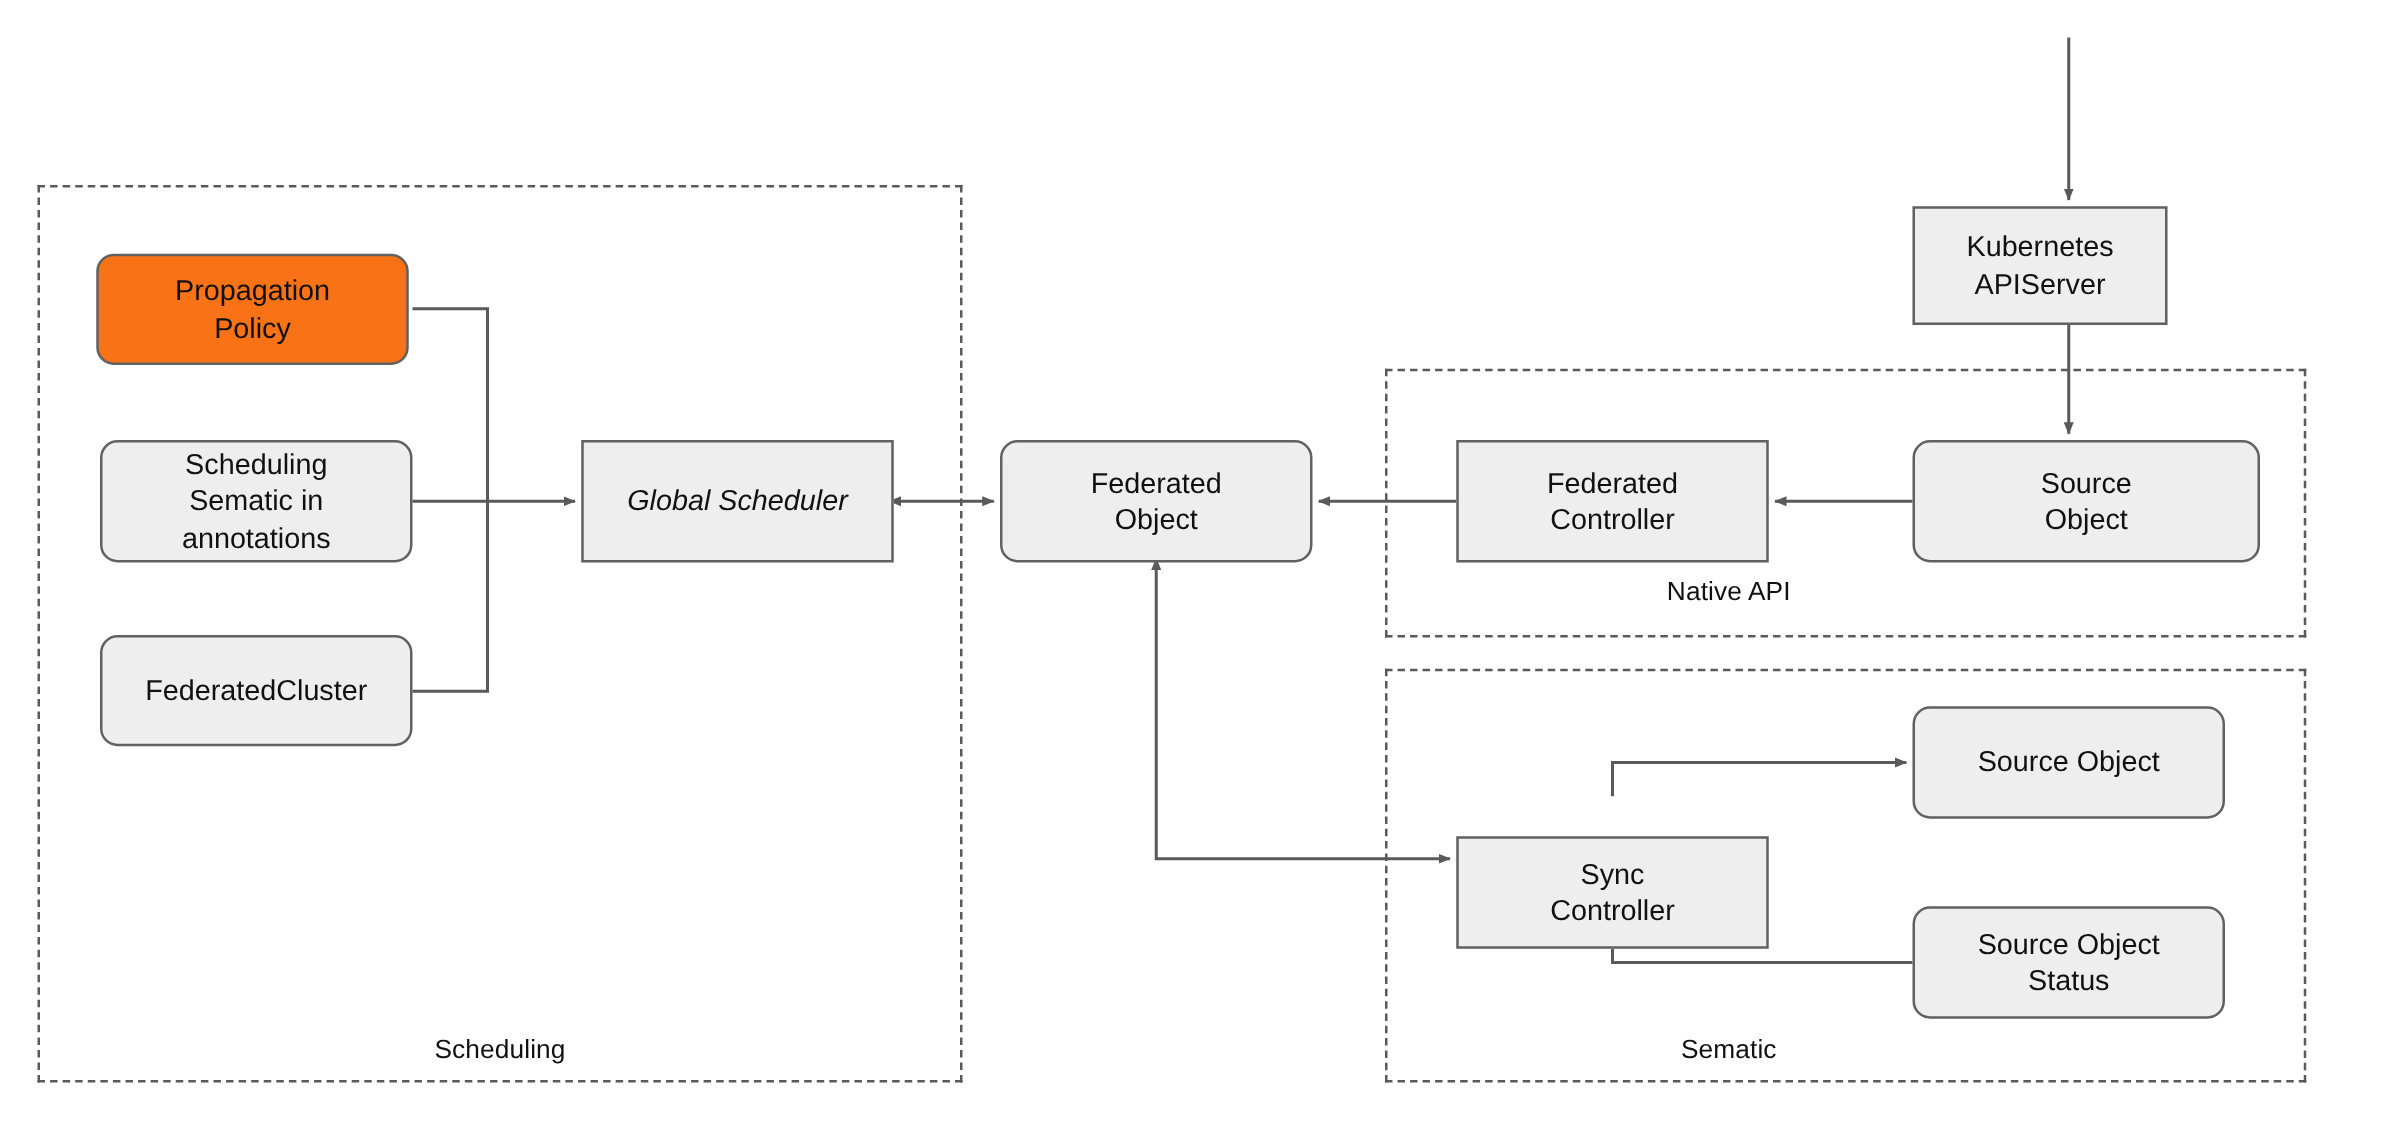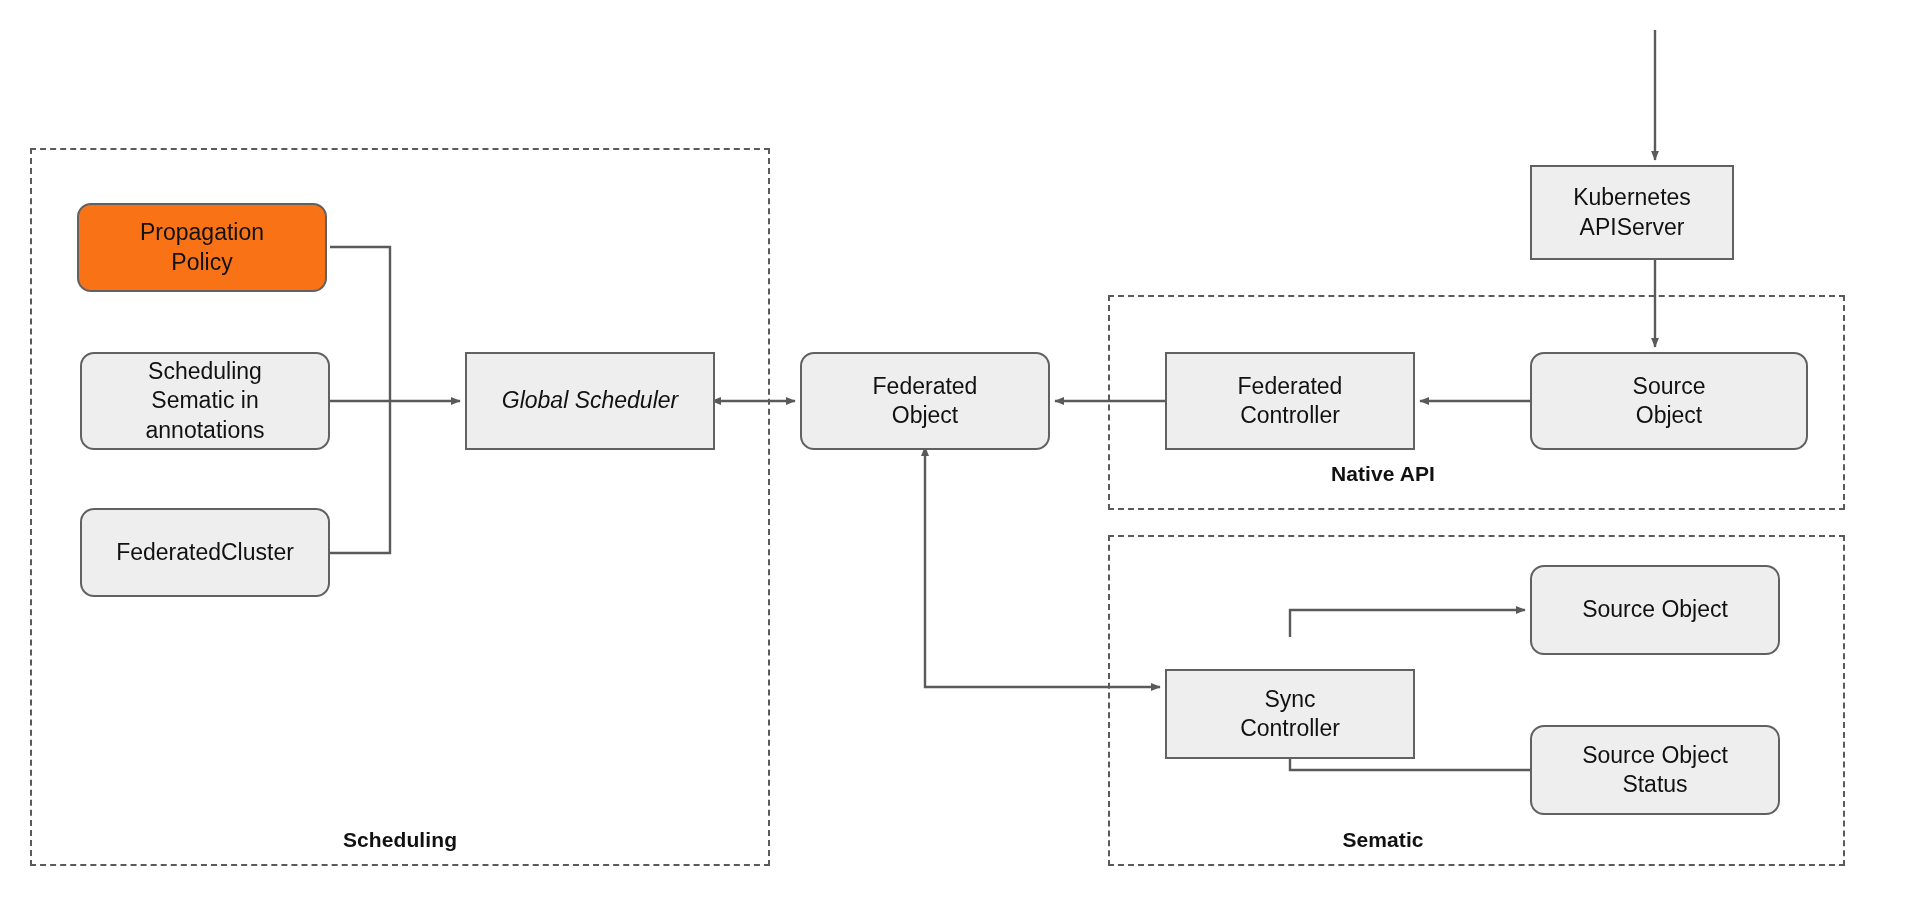--- a/index.html
+++ b/index.html
@@ -27,21 +27,21 @@
     pointer-events: none;
   }
   .region {
     position: absolute;
     box-sizing: border-box;
     border: 2.2px dashed #5a5a5a;
     background: transparent;
   }
   .region-label {
     position: absolute;
-    font-weight: bold;
+    font-weight: normal;
     font-size: 21px;
     color: #111111;
     text-align: center;
     white-space: nowrap;
     letter-spacing: 0.1px;
   }
   .node {
     position: absolute;
     box-sizing: border-box;
     background: #eeeeee;

